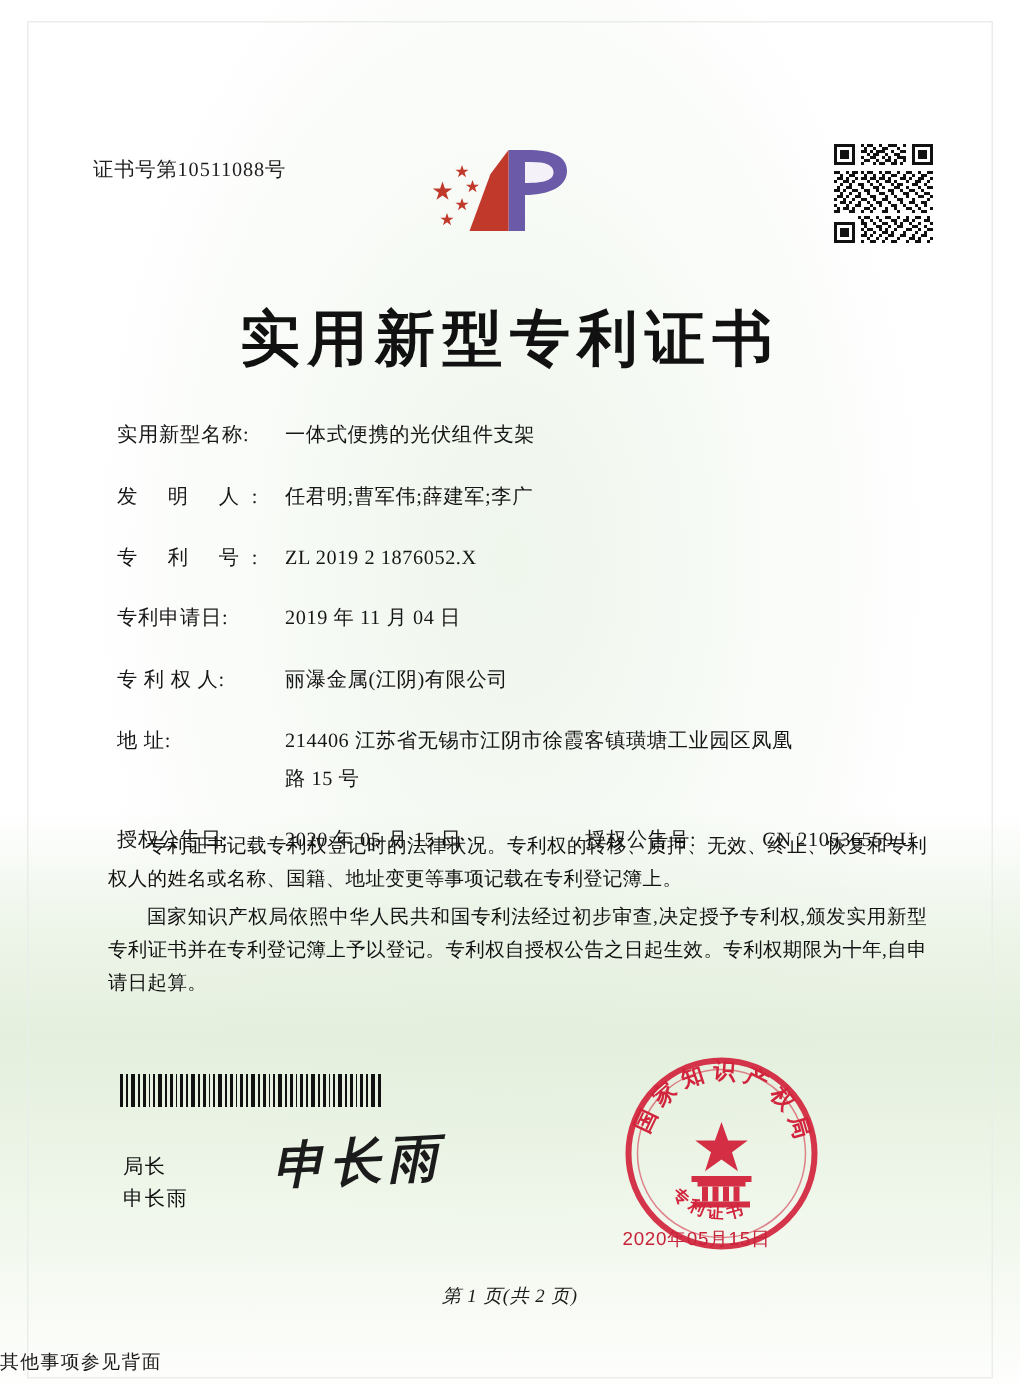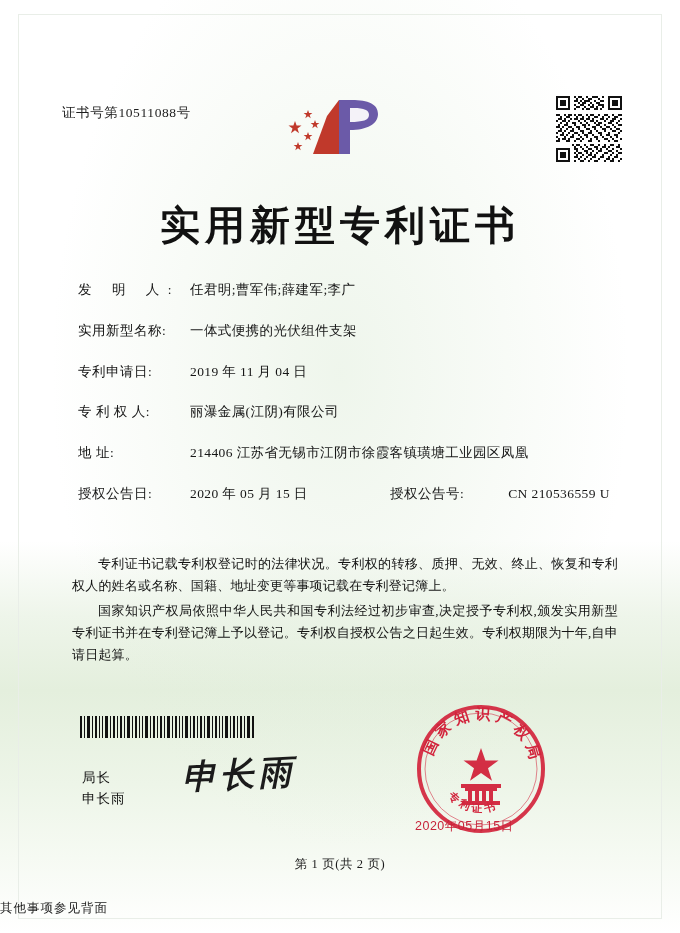--- a/index.html
+++ b/index.html
@@ -187,20 +187,21 @@
 
   
   .page-no {
     position: absolute;
     left: 0; right: 0;
     top: 856px;
     text-align: center;
     font-size: 12.5px;
     color: #1a1a1a;
     letter-spacing: 0.6px;
+    font-style: italic;
   }
   .footer-note {
     position: absolute;
     left: 0; right: 0;
     top: 900px;
     text-align: left;
     font-size: 12.5px;
     color: #1a1a1a;
     letter-spacing: 1px;
   }
@@ -475,44 +476,49 @@
         <polygon points="16,46 17.1,49.1 20.4,49.1 17.7,51 18.7,54.2 16,52.2 13.3,54.2 14.3,51 11.6,49.1 14.9,49.1"></polygon>
       </g>
     </svg>
   </div>
 
   <div class="title">实用新型专利证书</div>
 
   <div class="fields">
 
     <div class="frow">
+      <div class="flabel">实用新型名称:</div>
+      <div class="fvalue">一体式便携的光伏组件支架</div>
+    </div>
+
+    <div class="frow">
       <div class="flabel sp1">发 明 人:</div>
       <div class="fvalue">任君明;曹军伟;薛建军;李广</div>
     </div>
 
     <div class="frow">
-      <div class="flabel">实用新型名称:</div>
-      <div class="fvalue">一体式便携的光伏组件支架</div>
+      <div class="flabel sp2">专 利 号:</div>
+      <div class="fvalue">ZL 2019 2 1876052.X</div>
     </div>
-
 
     <div class="frow">
       <div class="flabel">专利申请日:</div>
       <div class="fvalue">2019 年 11 月 04 日</div>
     </div>
 
     <div class="frow">
       <div class="flabel">专 利 权 人:</div>
       <div class="fvalue">丽瀑金属(江阴)有限公司</div>
     </div>
 
     <div class="frow">
       <div class="flabel">地        址:</div>
       <div class="fvalue">
         <span>214406 江苏省无锡市江阴市徐霞客镇璜塘工业园区凤凰</span>
+        <span class="line2">路 15 号</span>
       </div>
     </div>
 
     <div class="frow two">
       <div class="flabel">授权公告日:</div>
       <div class="fvalue">2020 年 05 月 15 日</div>
       <div class="flabel2">授权公告号:</div>
       <div class="fvalue2">CN 210536559 U</div>
     </div>
 

